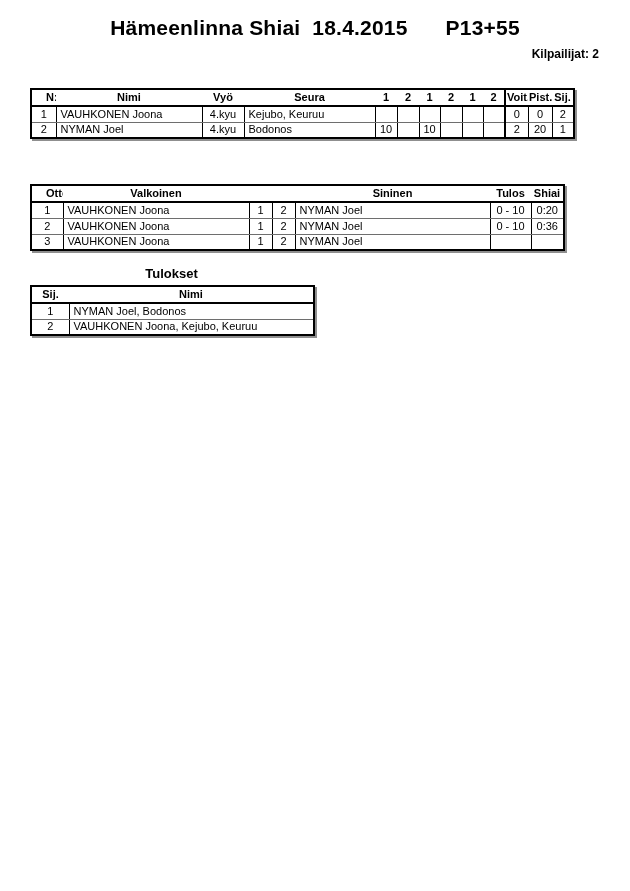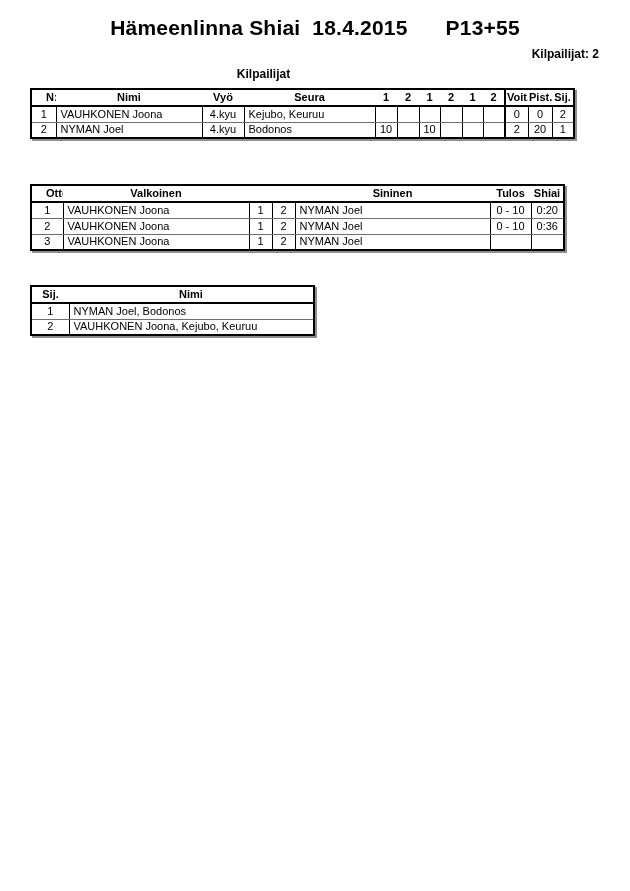--- a/index.html
+++ b/index.html
@@ -64,21 +64,20 @@
 <body>
 
 <div class="page">
 
   <div class="main-title">
     <span>Hämeenlinna Shiai</span><span class="sp1"></span><span>18.4.2015</span><span class="sp2"></span><span>P13+55</span>
   </div>
 
   <div class="participants">Kilpailijat: 2</div>
 
-  <div class="sec-title t1">Kilpailijat</div>
 
   <table class="tbl tbl1">
     <colgroup>
       <col style="width:25px">
         <col style="width:146px">
         <col style="width:42px">
         <col style="width:131px">
       <col style="width:22px">
         <col style="width:22px">
         <col style="width:21px">
@@ -186,20 +185,21 @@
         <td class="l">VAUHKONEN Joona</td>
         <td class="c">1</td>
         <td class="c">2</td>
         <td class="l">NYMAN Joel</td>
         <td class="c"></td>
         <td class="c"></td>
       </tr>
     </tbody>
   </table>
 
+  <div class="sec-title t3">Tulokset</div>
 
   <table class="tbl tbl3">
     <colgroup>
       <col style="width:38px">
         <col style="width:245px">
     </colgroup>
     <thead>
       <tr>
         <th class="c">Sij.</th>
         <th class="c">Nimi</th>

